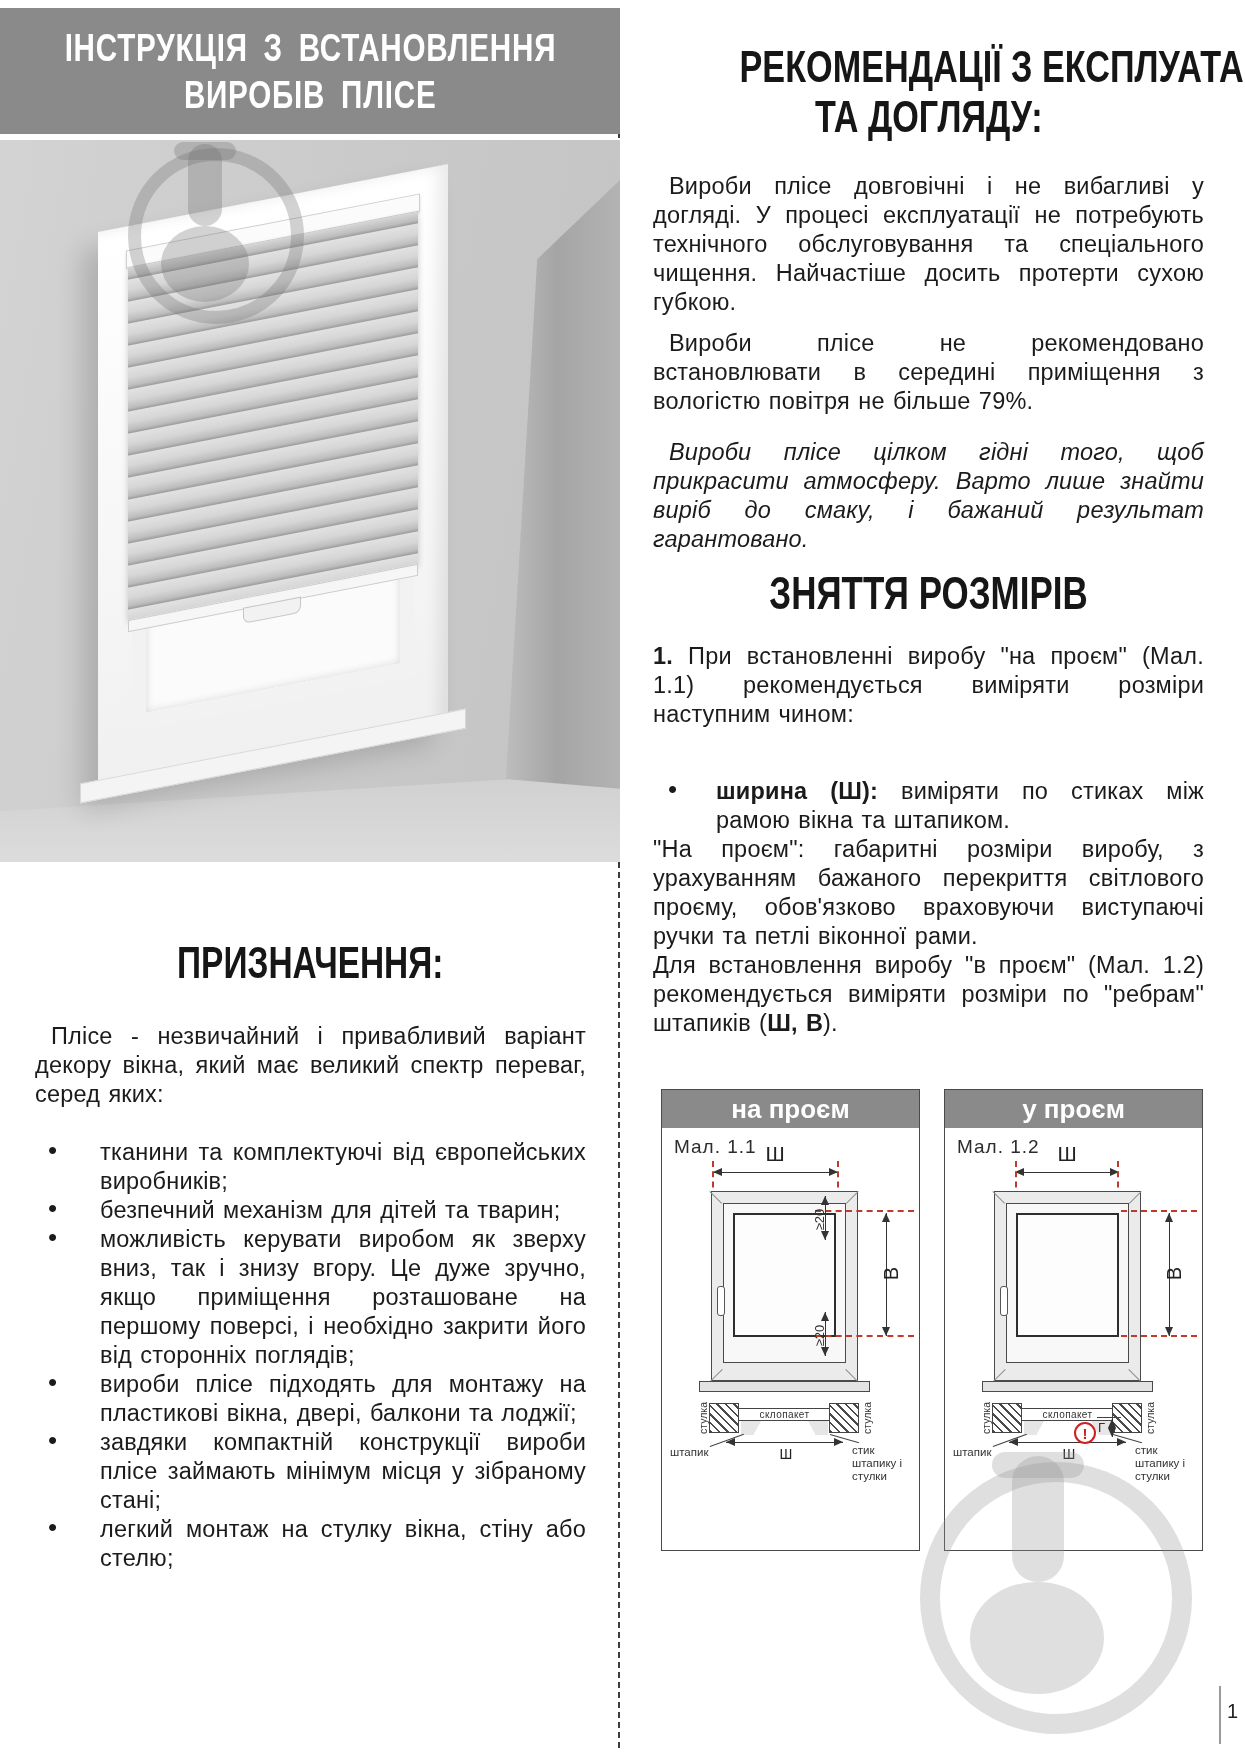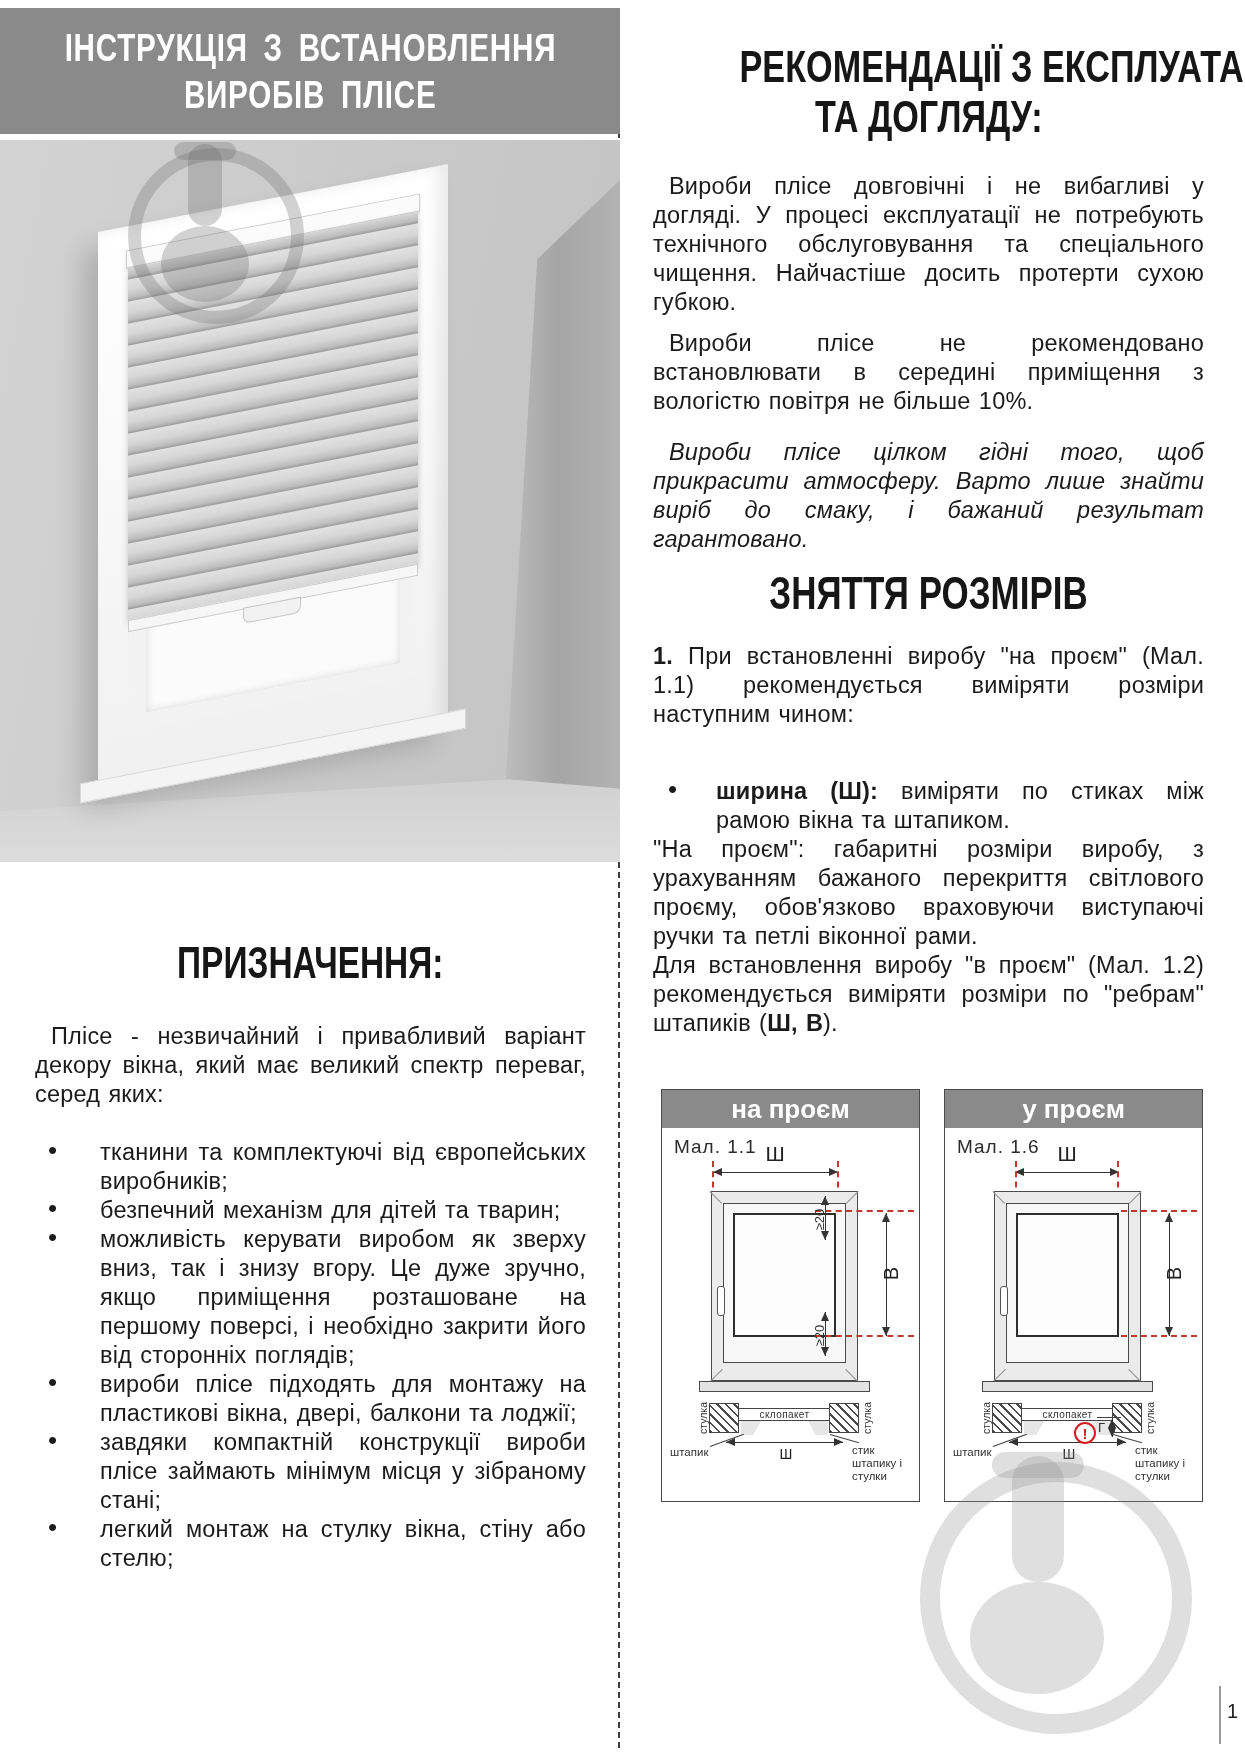--- a/index.html
+++ b/index.html
@@ -61,21 +61,21 @@
   .ital{font-style:italic;}
   ul.blt{list-style:none;margin:0;padding:0;}
   ul.blt li{position:relative;text-align:justify;}
   ul.blt li::before{content:"•";position:absolute;font-size:26px;}
   .r-col ul.blt li{padding-left:63px;margin-top:48px;}
   .r-col ul.blt li::before{left:15px;top:-2px;}
   .l-text ul.blt li{padding-left:65px;}
   .l-text ul.blt li::before{left:13px;top:-2px;}
 
   
-  .dbox{position:absolute;width:259px;height:413px;background:#fff;border:1.5px solid #4a4a4a;box-sizing:border-box;}
+  .dbox{position:absolute;width:259px;height:462px;background:#fff;border:1.5px solid #4a4a4a;box-sizing:border-box;}
   .dhead{position:absolute;left:0;top:0;width:100%;height:38px;background:#8a8a8a;color:#fff;
          display:flex;align-items:center;justify-content:center;font-size:26px;font-weight:700;}
   .dcap{position:absolute;left:12px;top:46px;font-size:19px;color:#2c2c2c;letter-spacing:1px;}
   .wframe{position:absolute;left:49px;top:101px;width:147px;height:190px;background:#ebebeb;border:1px solid #4a4a4a;box-sizing:border-box;}
   .wsash{position:absolute;left:61px;top:113px;width:123px;height:160px;background:#f8f8f8;border:1px solid #4a4a4a;box-sizing:border-box;}
   .wglass{position:absolute;left:71px;top:123px;width:103px;height:124px;background:#fdfdfd;border:2.5px solid #2e2e2e;box-sizing:border-box;}
   .whandle{position:absolute;left:55px;top:196px;width:8px;height:30px;background:#fff;border:1px solid #555;border-radius:3px;box-sizing:border-box;}
   .wsill{position:absolute;left:37px;top:291px;width:171px;height:11px;background:#e3e3e3;border:1px solid #4a4a4a;box-sizing:border-box;}
   .bev{position:absolute;width:17px;height:0;border-top:1px solid #8f8f8f;}
   .dimh{position:absolute;height:0;border-top:1.4px solid #333;}
@@ -158,21 +158,21 @@
       <li><span>легкий монтаж на стулку вікна, стіну або стелю;</span></li>
     </ul>
   </div>
 
   <div class="r-col">
     <div class="big-title r-title">
       <span class="cond">РЕКОМЕНДАЦІЇ З ЕКСПЛУАТАЦІЇ</span><br>
       <span class="cond">ТА ДОГЛЯДУ:</span>
     </div>
     <p class="body-txt p-ind" style="margin:30px 0 12px 0;">Вироби плісе довговічні і не вибагливі у догляді. У процесі експлуатації не потребують технічного обслуговування та спеціального чищення. Найчастіше досить протерти сухою губкою.</p>
-    <p class="body-txt p-ind" style="margin:0;">Вироби плісе не рекомендовано встановлювати в середині приміщення з вологістю повітря не більше 10%.</p>
+    <p class="body-txt p-ind" style="margin:0;">Вироби плісе не рекомендовано встановлювати в середині приміщення з вологістю повітря не більше 79%.</p>
     <p class="body-txt p-ind ital" style="margin:22px 0 0 0;">Вироби плісе цілком гідні того, щоб прикрасити атмосферу. Варто лише знайти виріб до смаку, і бажаний результат гарантовано.</p>
 
     <div class="big-title measure-title">
       <span class="cond">ЗНЯТТЯ РОЗМІРІВ</span>
     </div>
     <p class="body-txt" style="margin:24px 0 0 0;"><b>1.</b><span> При встановленні виробу "на проєм" (Мал. 1.1) рекомендується виміряти розміри наступним чином:</span></p>
     <ul class="blt body-txt" style="margin-top:4px;">
       <li><b>ширина (Ш):</b><span> виміряти по стиках між рамою вікна та штапиком.</span></li>
     </ul>
     <p class="body-txt" style="margin:0;">"На проєм": габаритні розміри виробу, з урахуванням бажаного перекриття світлового проєму, обов'язково враховуючи виступаючі ручки та петлі віконної рами.</p>
@@ -222,21 +222,21 @@
     <div class="ptr" style="left:48px;top:356px;width:36px;transform:rotate(-20deg);"></div>
     <div class="xs-lab" style="left:8px;top:356px;">штапик</div>
     <div class="ptr" style="left:168px;top:344px;width:30px;transform:rotate(16deg);"></div>
     <div class="xs-lab" style="left:190px;top:354px;width:62px;">стик штапику і стулки</div>
   </div>
 
   <div class="dbox" style="left:944px;top:1089px;">
     <div class="dhead">
         <span>у проєм</span>
       </div>
-    <div class="dcap">Мал. 1.6</div>
+    <div class="dcap">Мал. 1.2</div>
 
     <div class="dim-lab" style="left:82px;top:52px;width:80px;">Ш</div>
     <div class="dimh" style="left:70px;top:82px;width:104px;"></div>
     <div class="rdv" style="left:70px;top:71px;height:57px;"></div>
     <div class="rdv" style="left:172px;top:71px;height:57px;"></div>
 
     <div class="wframe"></div>
     <div class="bev" style="left:48px;top:101px;transform:rotate(45deg);transform-origin:0 0;"></div>
     <div class="bev" style="left:179px;top:101px;transform:rotate(-45deg);transform-origin:100% 0;"></div>
     <div class="bev" style="left:48px;top:291px;transform:rotate(-45deg);transform-origin:0 0;"></div>

